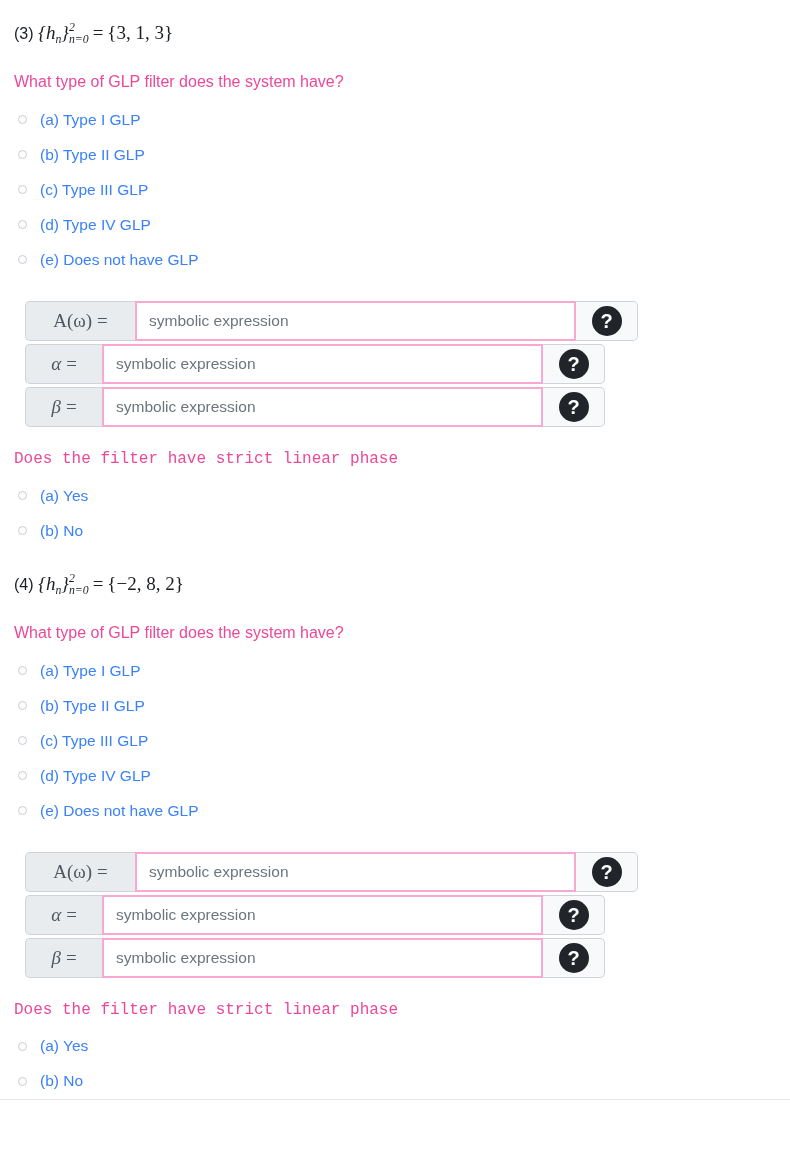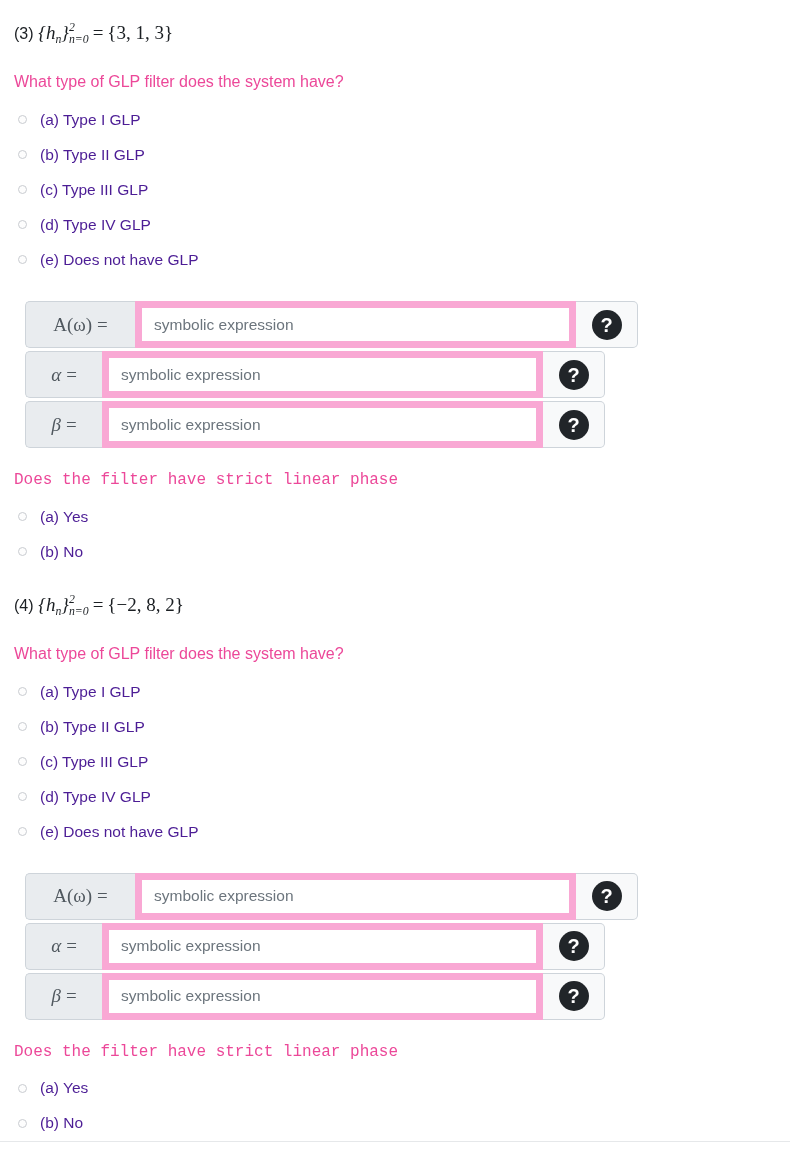--- a/index.html
+++ b/index.html
@@ -58,61 +58,61 @@
     line-height: 1.3;
   }
   .prompt.tight { margin-top: 20px; margin-bottom: 8px; font-family: Liberation Mono, monospace; }
 
   
   .opt {
     display: flex;
     align-items: center;
     height: 35px;
     font-size: 15.5px;
-    color: #4c1d95;
+    color: #3b82f6;
   }
   .radio {
     width: 9px;
     height: 9px;
     border-radius: 50%;
     border: 1px solid #c9ccd1;
     background: #fdfdfd;
     flex: 0 0 auto;
     margin-left: 4px;
     margin-right: 13px;
   }
   .opt-label { line-height: 1; }
 
   
   .input-group {
     display: flex;
     align-items: stretch;
     margin-top: 0;
     margin-bottom: 3px;
-    height: 47px;
+    height: 40px;
   }
   .groups { margin-top: 24px; margin-bottom: 22px; margin-left: 11px; }
 
   .prefix {
     background: #e9ecef;
     border: 1px solid #ced4da;
     border-right: none;
     border-radius: 5px 0 0 5px;
     display: flex;
     align-items: center;
     justify-content: center;
     padding: 0 14px;
     font-family: "Liberation Serif", serif;
     font-size: 19px;
     color: #50585f;
     flex: 0 0 auto;
   }
   .prefix .eqs { padding-left: 5px; }
   .field {
-    border: 7px solid #f9a8d4;
+    border: 2px solid #f9a8d4;
     border-radius: 0;
     background: #ffffff;
     display: flex;
     align-items: center;
     padding: 0 12px;
     font-size: 15.5px;
     color: #6c757d;
     flex: 1 1 auto;
     min-width: 0;
     overflow: hidden;

